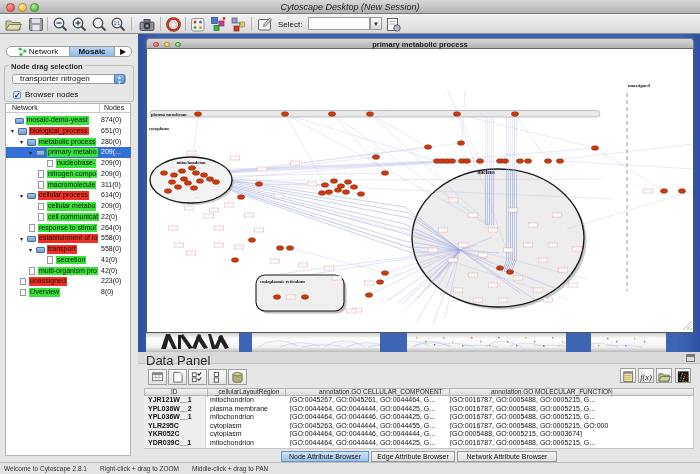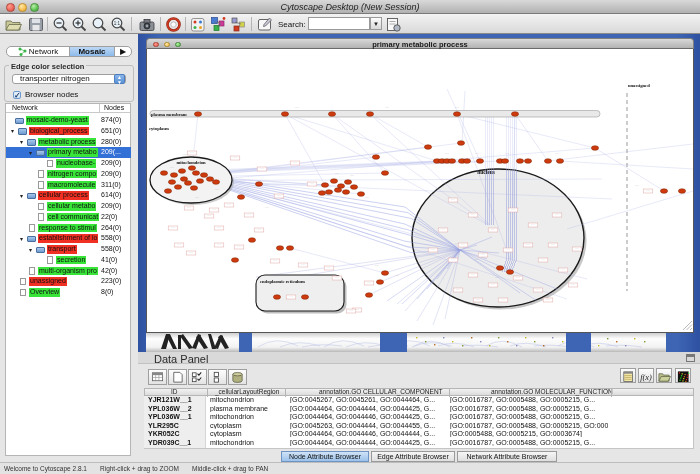--- a/index.html
+++ b/index.html
@@ -49,21 +49,21 @@
 #nettitle{position:absolute;left:0;top:0;width:548px;height:11px;border-radius:4px 4px 0 0;
  background:linear-gradient(#d8d8d8,#b2b2b2);border:1px solid #808080;border-bottom:1px solid #6a6a6a;}
 #nettitle .t{position:absolute;left:0;right:0;top:0.5px;text-align:center;font-size:7.5px;font-weight:bold;color:#1a1a1a;}
 .mlight{position:absolute;top:2.5px;width:5.5px;height:5.5px;border-radius:50%;}
 #netcanvas{position:absolute;left:0;top:11px;width:548px;height:284px;background:#fff;border:1px solid #555;border-top:none;overflow:hidden;}
 
 #backstrip{position:absolute;left:8px;top:299px;width:520px;height:19px;background:linear-gradient(#cfcfcf,#fdfdfd 30%,#f2f2f2 75%,#b9b9b9);overflow:hidden;}
 
 #dpanel{position:absolute;left:138px;top:352px;width:562px;height:110px;background:#e6e6e6;}
 #dphead{position:absolute;left:0;top:0;width:100%;height:12px;background:#d9d9d9;border-bottom:1px solid #c2c2c2;}
-#dphead .t{position:absolute;left:16px;top:1px;font-size:11px;color:#2a2a2a;}
+#dphead .t{position:absolute;left:8px;top:1px;font-size:13px;color:#2a2a2a;}
 .dbtn{position:absolute;top:17px;width:19px;height:16px;background:linear-gradient(#fdfdfd,#e3e3e3);border:1px solid #9f9f9f;}
 .dbtn2{position:absolute;top:16px;width:16px;height:15px;background:linear-gradient(#fdfdfd,#e3e3e3);border:1px solid #9f9f9f;}
 #dtablehdr{position:absolute;left:6px;top:36px;width:550px;height:8px;background:linear-gradient(#f2f2f2,#dcdcdc);border:1px solid #b5b5b5;font-size:6.5px;color:#222;}
 #dtablehdr span{position:absolute;top:-1px;}
 .drow{position:absolute;left:6px;width:550px;height:8.6px;font-size:7px;color:#111;}
 .dc{position:absolute;top:0;white-space:nowrap;overflow:hidden;}
 .dc1{left:4px;width:62px;font-weight:bold;}
 .dc2{left:66px;width:76px;}
 .dc3{left:146px;width:160px;}
 .dc4{left:306px;width:158px;}
@@ -150,38 +150,38 @@
         <rect x="2.5" y="2.5" width="10" height="12" fill="#f8f8f8" stroke="#555" stroke-width="0.9"></rect>
         <line x1="4.5" y1="5.5" x2="10.5" y2="5.5" stroke="#999" stroke-width="0.8"></line>
         <line x1="4.5" y1="8" x2="10.5" y2="8" stroke="#999" stroke-width="0.8"></line>
         <circle cx="12" cy="12" r="3.2" fill="#b0b8c4" stroke="#444" stroke-width="0.8"></circle>
       </svg>
 <div class="sep" style="left:47px;"></div>
       <div class="sep" style="left:131px;"></div>
       <div class="sep" style="left:160px;"></div>
       <div class="sep" style="left:185px;"></div>
       <div class="sep" style="left:251px;"></div>
- <span id="searchlbl">Search:</span>
+ <span id="searchlbl">Select:</span>
       <div id="searchbox"></div>
       <div id="searchdrop">▼</div>
 </div>
 <div id="cpanel">
  <div id="cptabs">
    <div class="seg" id="segnet"><svg width="9" height="9" style="margin-right:2px">
             <circle cx="2" cy="2" r="1.5" fill="#39b54a"></circle>
             <circle cx="7" cy="4" r="1.5" fill="#39b54a"></circle>
             <circle cx="3" cy="7.5" r="1.5" fill="#39b54a"></circle>
             <line x1="2" y1="2" x2="7" y2="4" stroke="#39b54a" stroke-width="0.7"></line>
             <line x1="7" y1="4" x2="3" y2="7.5" stroke="#39b54a" stroke-width="0.7"></line>
           </svg>Network</div>
    <div class="seg" id="segmos">Mosaic</div>
    <div class="seg" id="segarr">▶</div>
  </div>
  <div id="cpgroup"></div>
-      <div id="cpgrouplbl">Edge color selection</div>
+      <div id="cpgrouplbl">Node drag selection</div>
  <div id="dropdown">
         <span class="t">transporter nitrogen</span>
         <div id="dropbtn">▲<br>▼</div>
       </div>
  <div id="cbx">✓</div>
       <span id="cbxlbl">Browser nodes</span>
  <div id="treebox">
   <div id="treehdr">
           <span class="n1">Network</span>
           <span class="n2">Nodes</span>

